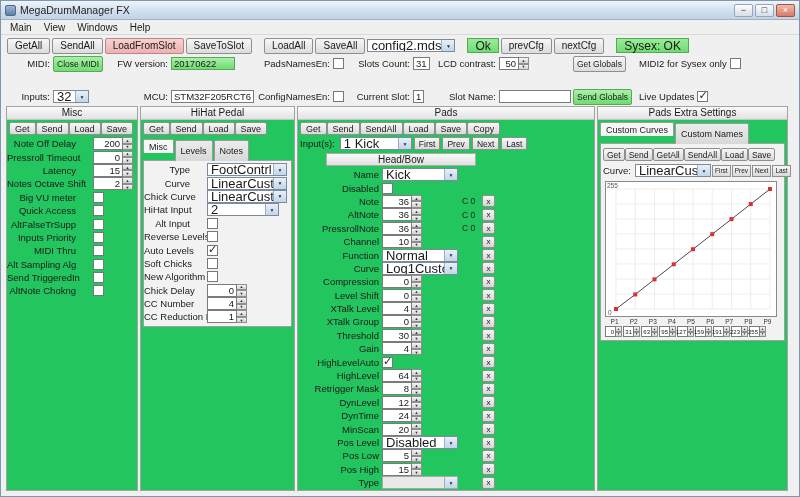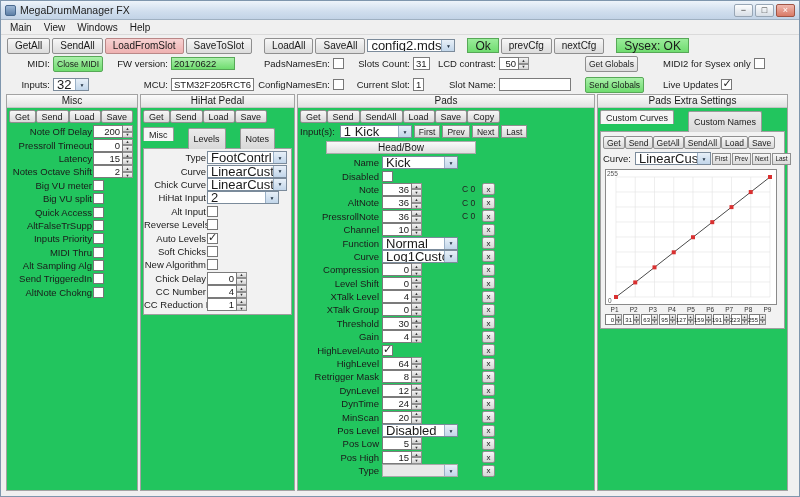--- a/index.html
+++ b/index.html
@@ -15,28 +15,28 @@
 .wb.close{background:linear-gradient(#f0b8ae,#d97a66);border-color:#a05545;color:#fff;}
 .wb.close::before{content:"×";}
 .menubar{height:15px;display:flex;align-items:center;padding:0 3px;background:#f0f0f0;border-bottom:1px solid #dadada;flex:0 0 auto;}
 .menuitem{padding:0 6px;font-size:10px;}
 .toolbar{height:21px;display:flex;align-items:center;gap:2px;padding:0 6px;flex:0 0 auto;}
 .tb{height:16px;display:inline-flex;align-items:center;justify-content:center;padding:0 7px;font-size:10px;background:linear-gradient(#f7f7f7,#dcdcdc);border:1px solid #8f8f8f;border-radius:2px;white-space:nowrap;}
 .tb.pink{background:linear-gradient(#f7d2d2,#eeb0b0);border-color:#b98787;}
 .green{background:linear-gradient(#aaf0aa,#6fdc6f) !important;border-color:#57a857 !important;}
 .badge{height:15px;display:inline-flex;align-items:center;padding:0 7px;font-size:12px;background:linear-gradient(#9bec9b,#6fdc6f);border:1px solid #57a857;white-space:nowrap;}
 .gap{width:8px;flex:0 0 auto;}
-.globals{padding:1px 6px 3px;display:flex;flex-direction:column;gap:8px;flex:0 0 auto;}
+.globals{padding:1px 6px 3px;display:flex;flex-direction:column;gap:20px;flex:0 0 auto;}
 .grow{display:flex;align-items:center;height:13px;}
 .gl{display:inline-flex;align-items:center;justify-content:flex-end;padding-right:3px;font-size:9.5px;white-space:nowrap;}
 .gc{display:inline-flex;align-items:center;}
 .field{height:13px;background:#fff;border:1px solid #7b7b7b;display:inline-flex;align-items:center;padding:0 2px;font-size:9.5px;}
 input.field{outline:none;}
 .w46{width:46px}.w58{width:58px}.w60{width:60px}.w80c{width:80px}.w82{width:82px}.w16{width:16px}
-.w64c{width:64px}.w22{width:22px}.w74c{width:74px}.w66c{width:66px}.ml12{margin-left:12px}
+.w64c{width:64px}.w22{width:22px}.w74c{width:74px}.w66c{width:66px}.ml12{}
 .spin{display:inline-flex;height:13px;}
 .spin .val{background:#fff;border:1px solid #7b7b7b;display:inline-flex;align-items:center;justify-content:flex-end;padding:0 2px;font-size:9.5px;width:30px;}
 .spin .arr{display:inline-flex;flex-direction:column;width:10px;height:13px;}
 .spin .arr i{flex:1;display:flex;align-items:center;justify-content:center;background:linear-gradient(#f4f4f4,#d2d2d2);border:1px solid #8f8f8f;border-left:none;font-style:normal;font-size:4px;color:#333;overflow:hidden;}
 .spin .arr i.up::before{content:"▲";}
 .spin .arr i.dn::before{content:"▼";}
 .spin.sm .val{width:20px;}
 .spin.pt{height:11px;}
 .spin.pt .val{width:11px;font-size:6px;padding:0 1px;height:11px;}
 .spin.pt .arr{width:6px;height:11px;}
@@ -50,25 +50,25 @@
 .cb{width:11px;height:11px;background:#fff;border:1px solid #777;display:inline-block;position:relative;flex:0 0 auto;}
 .cb.checked::before{content:"✓";position:absolute;left:0px;top:-3px;font-size:11px;color:#222;}
 .xb{width:13px;height:12px;display:inline-flex;align-items:center;justify-content:center;font-size:8px;background:linear-gradient(#f6f6f6,#d6d6d6);border:1px solid #909090;border-radius:2px;}
 .panels{flex:1;display:flex;gap:2px;padding:0 5px 5px;}
 .panel{border:1px solid #a3a3a3;background:#22c55e;display:flex;flex-direction:column;}
 .p-misc{width:132px}.p-hh{width:155px}.p-pads{width:298px}.p-x{width:191px}
 .phdr{height:13px;line-height:12px;text-align:center;font-size:10px;background:linear-gradient(#fbfbfb,#e2e2e2);border-bottom:1px solid #c4c4c4;flex:0 0 auto;}
 .pbtns{display:flex;gap:0;padding:2px;flex:0 0 auto;}
 .sb{height:13px;display:inline-flex;align-items:center;padding:0 5px;font-size:9px;background:linear-gradient(#f7f7f7,#d9d9d9);border:1px solid #8f8f8f;border-radius:2px;white-space:nowrap;}
 .frow{display:flex;align-items:center;height:13.4px;padding-right:2px;}
-.frow .lbl{flex:1;text-align:right;padding-right:1px;font-size:9.5px;white-space:nowrap;overflow:hidden;}
+.frow .lbl{flex:1;text-align:right;padding-right:17px;font-size:9.5px;white-space:nowrap;overflow:hidden;}
 .slot{display:inline-flex;align-items:center;}
 .p-misc .slot{width:42px;}
 .p-hh .slot{width:82px;}
-.tabs{display:flex;padding:2px 2px 0;flex:0 0 auto;gap:13px;}
+.tabs{display:flex;padding:2px 2px 0;flex:0 0 auto;}
 .tab{height:21px;display:inline-flex;align-items:center;padding:0 5px;font-size:9px;background:linear-gradient(#ececec,#d8d8d8);border:1px solid #9a9a9a;border-bottom:none;border-radius:2px 2px 0 0;margin-right:1px;position:relative;top:1px;}
 .tab.active{background:#f6f6f6;top:0;height:14px;}
 .tabbox{border:1px solid #9f9f9f;margin:0 2px 2px;padding:2px 0;flex:0 0 auto;background:#f2f2f2;}
 .pnav{display:flex;align-items:center;gap:2px;padding:0 2px 2px;font-size:9.5px;flex:0 0 auto;}
 .padcol{margin-left:6px;width:196px;flex:0 0 auto;}
 .sechdr{margin:1px 0 2px 22px;width:150px;height:13px;line-height:12px;text-align:center;font-size:10px;background:linear-gradient(#fafafa,#e0e0e0);border:1px solid #ababab;}
 .prow{display:flex;align-items:center;height:13.4px;}
 .prow .lbl{flex:0 0 78px;text-align:right;padding-right:3px;font-size:9.5px;white-space:nowrap;overflow:hidden;}
 .prow .slot{width:80px;}
 .prow .nn{width:20px;font-size:8.5px;color:#222;}
@@ -249,26 +249,20 @@
               <span class="val">2</span>
               <span class="arr">
                 <i class="up"></i>
                 <i class="dn"></i>
               </span>
             </span>
           </span>
         </div>
       <div class="frow">
           <span class="lbl">Big VU meter</span>
-          <span class="slot">
-            <span class="cb"></span>
-          </span>
-        </div>
-      <div class="frow">
-          <span class="lbl">Big VU split</span>
           <span class="slot">
             <span class="cb"></span>
           </span>
         </div>
       <div class="frow">
           <span class="lbl">Quick Access</span>
           <span class="slot">
             <span class="cb"></span>
           </span>
         </div>

